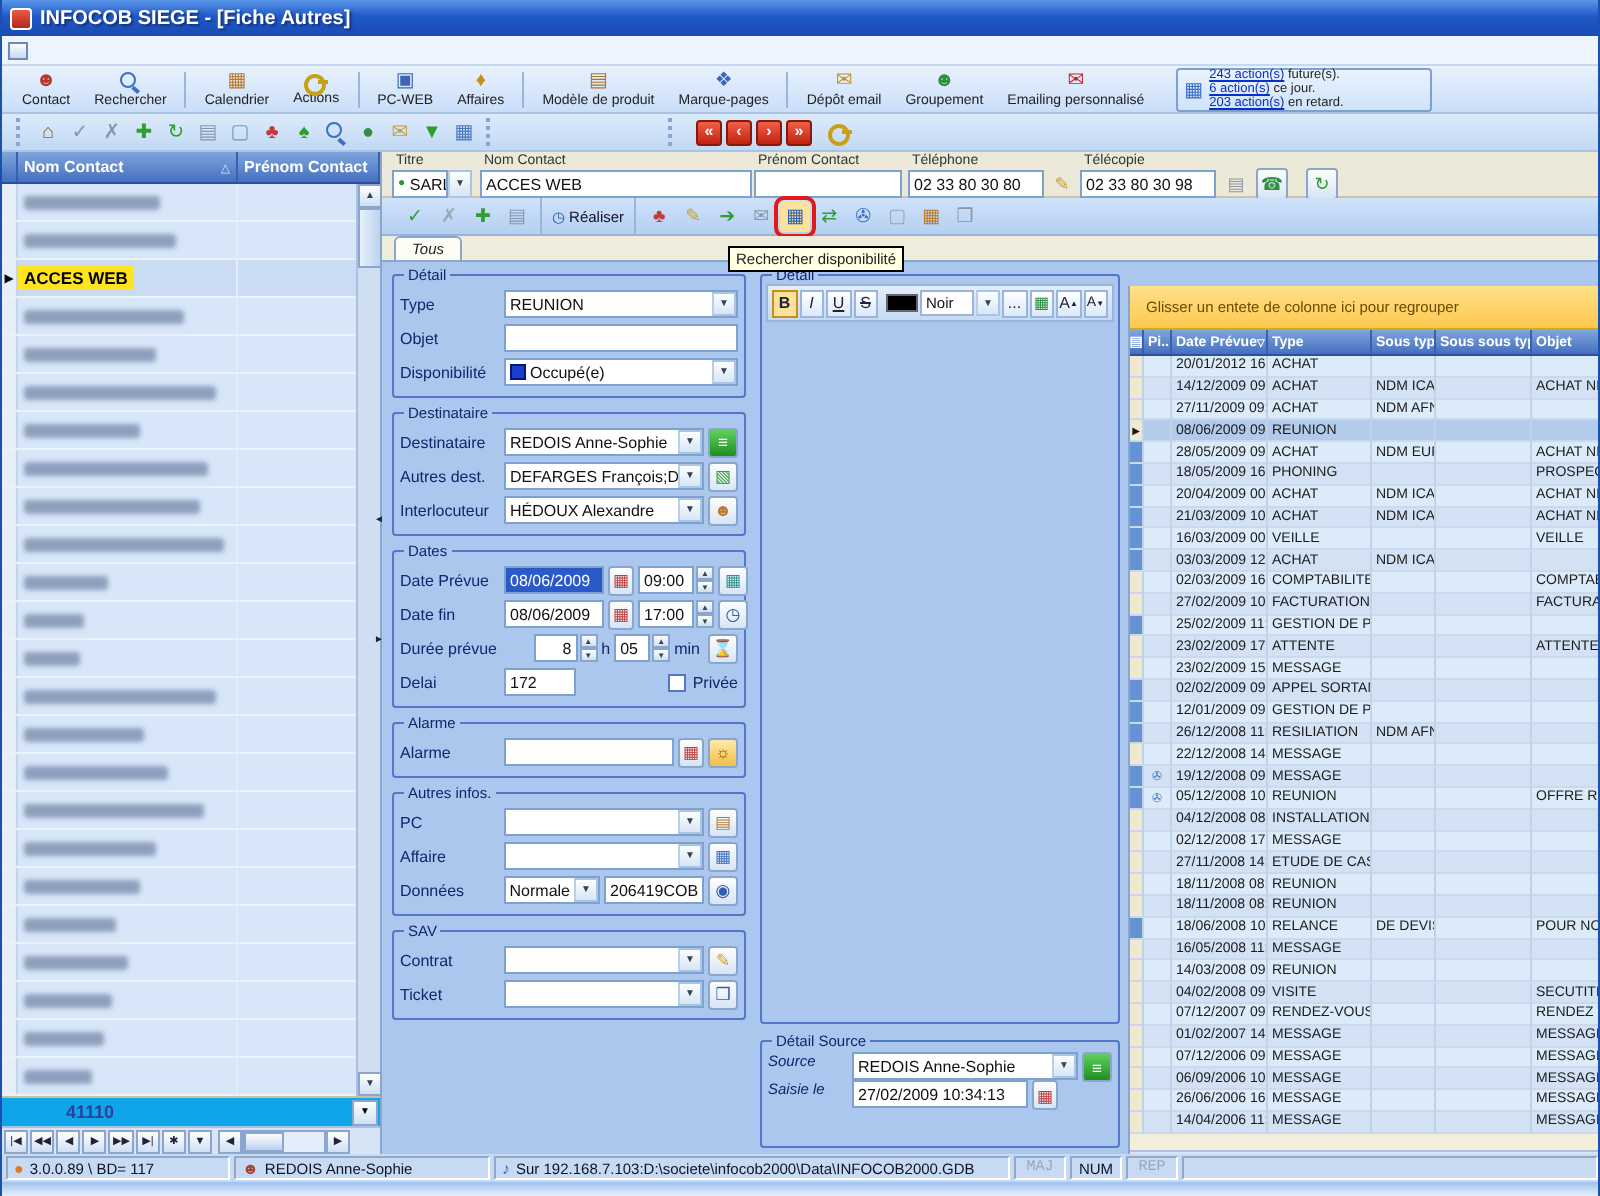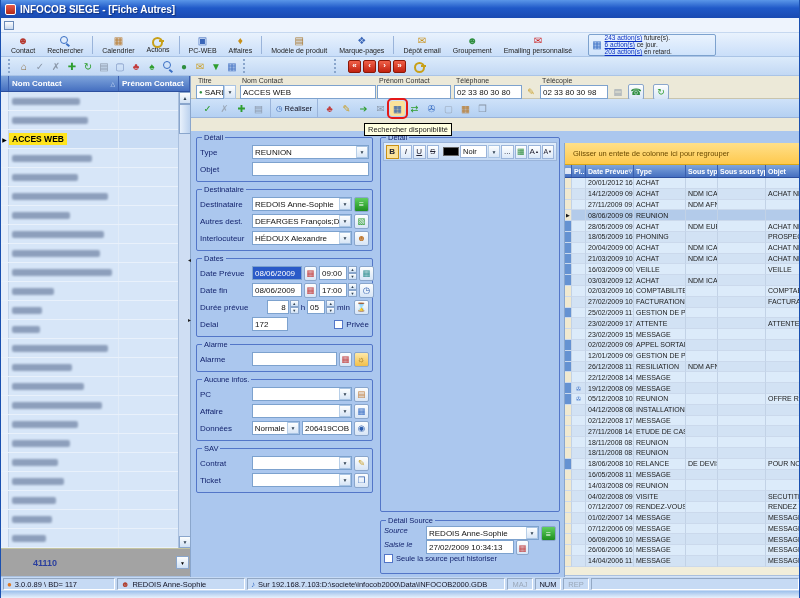--- a/index.html
+++ b/index.html
@@ -47,21 +47,21 @@
   .lp-row{height:19px;display:flex;background:#d7e6f8;border-bottom:1px solid #e9f1fb;width:178px;}
   .lp-row .c-ind{width:8px;background:#e6eefb;border-right:1px solid #c4d4ea;font-size:6px;display:flex;align-items:center;justify-content:center;}
   .lp-row .c-nom{width:110px;border-right:1px solid #e2ecf8;display:flex;align-items:center;overflow:hidden;}
   .lp-row .c-pre{flex:1;}
   .blur-bar{height:7px;border-radius:2px;background:#7588a8;filter:blur(1.3px);opacity:.75;margin-left:3px;}
   .sel-name{background:#ffe41e;color:#000;font-size:8.5px;font-weight:bold;padding:1px 3px;white-space:nowrap;}
   .lp-scroll{position:absolute;top:0;right:0;width:12px;height:456px;background:#cfdef3;border-left:1px solid #aac0de;}
   .sc-btn{width:12px;height:12px;background:linear-gradient(#fdfefe,#cfe0f4);border:1px solid #8aa6cc;font-size:5px;color:#345;display:flex;align-items:center;justify-content:center;}
   .sc-thumb{width:12px;height:30px;background:linear-gradient(90deg,#e8f1fc,#bcd2ee);border:1px solid #8aa6cc;}
   .sc-bottom{position:absolute;bottom:0;}
-  .lp-count{height:28px;background:#a3a3a3;border-top:1px solid #c4c4a0;display:flex;align-items:center;flex:none;}
+  .lp-count{height:15px;background:#0ea5e9;border-top:1px solid #c4c4a0;display:flex;align-items:center;flex:none;}
   .count-txt{color:#2a3f9e;font-weight:bold;font-size:9px;margin-left:32px;flex:1;}
   .drop-btn{width:13px;height:13px;background:linear-gradient(#fdfefe,#cfe0f4);border:1px solid #8aa6cc;font-size:5px;display:flex;align-items:center;justify-content:center;margin-right:1px;}
   .lp-nav{height:14px;background:#d6e4f6;border-top:1px solid #aac0de;display:flex;align-items:center;padding:0 1px;gap:1px;flex:none;}
   .nbtn{height:12px;min-width:12px;padding:0 1px;background:linear-gradient(#fdfefe,#cfe0f4);border:1px solid #8aa6cc;font-size:5.5px;color:#223;display:flex;align-items:center;justify-content:center;white-space:nowrap;}
   .hscroll{display:flex;align-items:center;margin-left:2px;}
   .hs-track{width:52px;height:12px;background:#e4eefa;border:1px solid #8aa6cc;position:relative;}
   .hs-thumb{position:absolute;left:0;top:0;width:20px;height:10px;background:linear-gradient(#fdfefe,#bcd2ee);border:1px solid #8aa6cc;}
   
   .fields-row{position:absolute;top:76px;left:190px;width:610px;height:23px;background:#ece9d8;border-bottom:1px solid #c8c4ae;}
   .fgroup{position:absolute;top:1px;display:flex;flex-direction:column;}
@@ -126,21 +126,21 @@
   .cs{width:32px;}
   .cz{width:48px;}
   .co{flex:1;border-right:none!important;}
   .h-filler{flex:1;}
   .h-nav{height:14px;background:#d6e4f6;border-top:1px solid #aac0de;display:flex;align-items:center;padding:0 1px;gap:1px;flex:none;}
   
   .statusbar{position:absolute;top:577px;left:0;width:800px;height:14px;background:#c6daf4;display:flex;gap:2px;padding:1px 2px;}
   .sb-sec{border:1px solid;border-color:#93a8c4 #fff #fff #93a8c4;display:flex;align-items:center;gap:3px;font-size:7.5px;padding:0 3px;color:#112;white-space:nowrap;overflow:hidden;}
   .sb-ico{font-size:8px;}
   .lock{width:26px;justify-content:center;}
-  .dim{color:#9aa7b8;}
+  .dim{color:#9aa7b8;font-family:Liberation Mono, monospace;}
   .bottom-strip{position:absolute;top:591px;left:0;width:800px;height:7px;background:linear-gradient(#9ec1ec,#e8f1fb);}
 </style>
 </head>
 <body>
 
 <div id="win">
 
   <div class="titlebar">
     <span class="app-ico"></span>
     <span class="title">INFOCOB SIEGE - [Fiche Autres]</span>
@@ -582,38 +582,51 @@
       <span class="abtn">
         <span class="glyph" style="color: rgb(154, 167, 184);">▢</span>
       </span>
       <span class="abtn">
         <span class="glyph" style="color: rgb(184, 122, 46);">▦</span>
       </span>
       <span class="abtn">
         <span class="glyph" style="color: rgb(138, 151, 168);">❒</span>
       </span>
     </div>
+  <div class="tab-strip">
+    <span class="tab">Tous</span>
+  </div>
   <div class="tooltip">Rechercher disponibilité</div>
 
   <div class="page">
 
     <div class="form-panel">
       <div class="group">
         <span class="legend">Détail</span>
         <div class="frow">
             <span class="flabel">Type</span>
           <span class="combo">
               <span class="val">REUNION</span>
               <span class="cb">▼</span>
             </span>
           </div>
         <div class="frow">
             <span class="flabel">Objet</span>
           <span class="combo" style="border:none">
               <span class="tbox"></span>
+            </span>
+          </div>
+        <div class="frow">
+            <span class="flabel">Disponibilité</span>
+          <span class="combo">
+              <span class="val">
+                <span class="blue-sq"></span>
+                <span>Occupé(e)</span>
+              </span>
+              <span class="cb">▼</span>
             </span>
           </div>
       </div>
 
       <div class="group">
         <span class="legend">Destinataire</span>
         <div class="frow">
             <span class="flabel">Destinataire</span>
           <span class="combo">
               <span class="val">REDOIS Anne-Sophie</span>
@@ -693,21 +706,21 @@
         <span class="legend">Alarme</span>
         <div class="frow">
             <span class="flabel">Alarme</span>
           <span class="tbox"></span>
           <span class="ibtn" style="width:13px;color:#c23a3a">▦</span>
           <span class="ibtn" style="background:linear-gradient(#ffe9a8,#f2bf49);color:#8a5a00">☼</span>
           </div>
       </div>
 
       <div class="group">
-        <span class="legend">Aucune infos.</span>
+        <span class="legend">Autres infos.</span>
         <div class="frow">
             <span class="flabel">PC</span>
           <span class="combo">
               <span class="val"></span>
               <span class="cb">▼</span>
             </span>
           <span class="ibtn" style="color:#c07830">▤</span>
           </div>
         <div class="frow">
             <span class="flabel">Affaire</span>
@@ -780,24 +793,20 @@
               <span class="val">REDOIS Anne-Sophie</span>
               <span class="cb">▼</span>
             </span>
           <span class="ibtn" style="background:linear-gradient(#5fcf5f,#1f8f1f);color:#fff">≡</span>
           </div>
         <div class="srow">
             <span class="slabel">Saisie le</span>
           <span class="tbox" style="flex:none;width:88px">27/02/2009 10:34:13</span>
           <span class="ibtn" style="width:13px;color:#c23a3a">▦</span>
           </div>
-        <div class="srow">
-            <span class="chk"></span>
-          <span class="chklbl" style="font-size:7.5px">Seule la source peut historiser</span>
-          </div>
       </div>
     </div>
 
     <div class="history-panel">
       <div class="h-banner">Glisser un entete de colonne ici pour regrouper</div>
       <div class="h-header">
         <div class="hc ci">▤</div>
         <div class="hc" style="width:14px">Pi...</div>
         <div class="hc" style="width:48px;justify-content:space-between">
             <span>Date Prévue</span>

